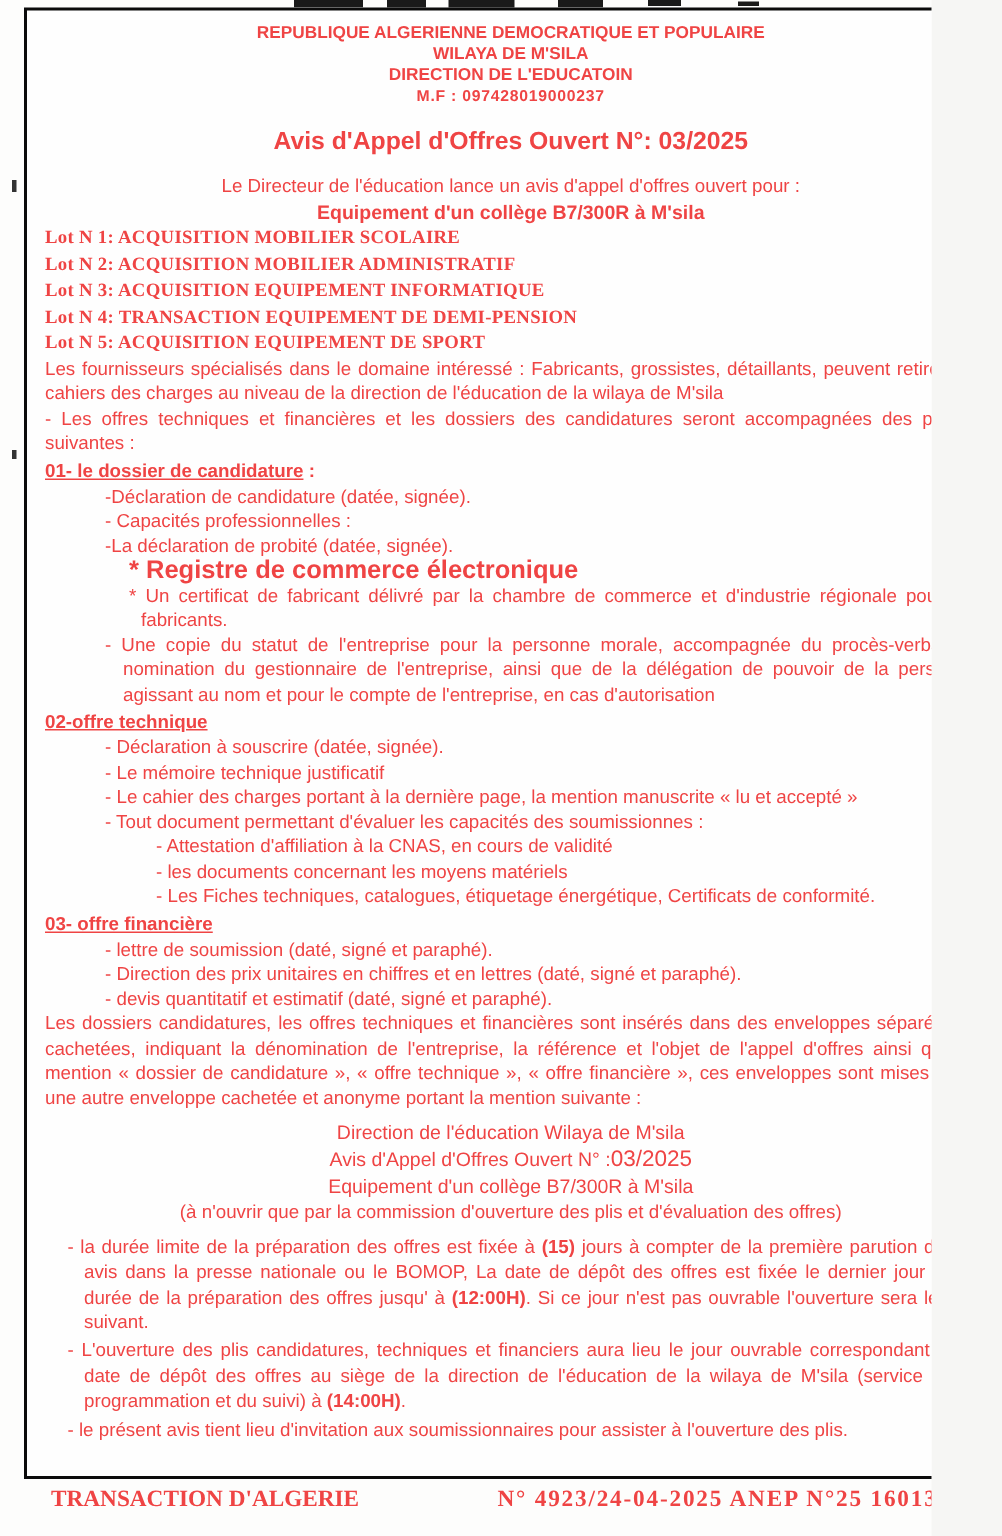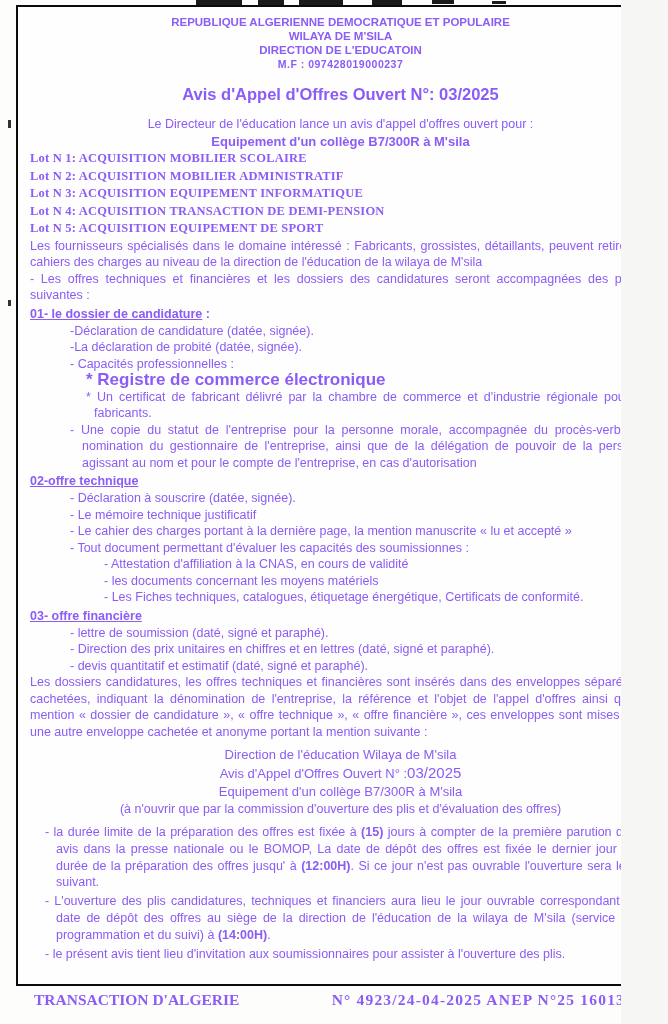--- a/index.html
+++ b/index.html
@@ -1,17 +1,17 @@
 <!DOCTYPE html>
 <html><head>
 <meta charset="utf-8">
 <style>
   html,body{margin:0;padding:0;background:#f6f6f4;}
   .page{position:relative;width:621px;height:1024px;background:#fdfdfc;overflow:hidden;
-        font-family:"Liberation Sans",sans-serif;color:#8b5cf6;}
+        font-family:"Liberation Sans",sans-serif;color:#ef4444;}
   .doc-box{position:absolute;left:16px;top:5px;width:647px;height:981px;
            border:2px solid #0b0b0b;box-sizing:border-box;padding:8px 10px 0 12px;background:#fefefe;}
   p{margin:0;}
   .just{text-align:justify;}
   .hdr-line{font-weight:bold;font-size:11.5px;line-height:14px;text-align:center;}
   .mf{font-weight:bold;font-size:10.5px;line-height:14px;text-align:center;letter-spacing:.5px;}
   .title{font-weight:bold;font-size:16.5px;line-height:20px;text-align:center;margin:13px 0 12px 0;}
   .lead{font-size:12.5px;line-height:17px;text-align:center;}
   .project{font-weight:bold;font-size:13px;line-height:17px;text-align:center;}
   .lot{font-weight:bold;font-size:12.5px;line-height:17.5px;
@@ -67,30 +67,30 @@
     <p class="hdr-line">DIRECTION DE L'EDUCATOIN</p>
     <p class="mf">M.F : 097428019000237</p>
 
     <p class="title">Avis d'Appel d'Offres Ouvert N°: 03/2025</p>
 
     <p class="lead">Le Directeur de l'éducation lance un avis d'appel d'offres ouvert pour :</p>
     <p class="project">Equipement d'un collège B7/300R à M'sila</p>
     <p class="lot">Lot N 1: ACQUISITION MOBILIER SCOLAIRE</p>
     <p class="lot">Lot N 2: ACQUISITION MOBILIER ADMINISTRATIF</p>
     <p class="lot">Lot N 3: ACQUISITION EQUIPEMENT INFORMATIQUE</p>
-    <p class="lot">Lot N 4: ACQUISITION TRANSACTION DE DEMI-PENSION</p>
+    <p class="lot">Lot N 4: TRANSACTION EQUIPEMENT DE DEMI-PENSION</p>
     <p class="lot">Lot N 5: ACQUISITION EQUIPEMENT DE SPORT</p>
 
     <p class="body-txt just">Les fournisseurs spécialisés dans le domaine intéressé : Fabricants, grossistes, détaillants, peuvent retirer les cahiers des charges au niveau de la direction de l'éducation de la wilaya de M'sila</p>
     <p class="body-txt just">- Les offres techniques et financières et les dossiers des candidatures  seront accompagnées des pièces suivantes :</p>
 
     <p class="sec-head"><span class="u">01- le dossier de candidature</span><span> :</span></p>
     <p class="b1">-Déclaration de candidature (datée, signée).</p>
+    <p class="b1">- Capacités professionnelles :</p>
     <p class="b1">-La déclaration de probité (datée, signée).</p>
-    <p class="b1">- Capacités professionnelles :</p>
     <p class="b2">* Registre de commerce électronique</p>
     <p class="b2w">* Un certificat de fabricant délivré par la chambre de commerce et d'industrie régionale pour les fabricants.</p>
     <p class="b1w">- Une copie du statut de l'entreprise pour la personne morale, accompagnée du procès-verbal de nomination du gestionnaire de l'entreprise, ainsi que de la délégation de pouvoir de la personne agissant au nom et pour le compte de l'entreprise, en cas d'autorisation</p>
 
     <p class="sec-head"><span class="u">02-offre technique</span></p>
     <p class="b1">- Déclaration à souscrire (datée, signée).</p>
     <p class="b1">- Le mémoire technique justificatif</p>
     <p class="b1">- Le cahier des charges portant à la dernière page, la mention manuscrite « lu et accepté »</p>
     <p class="b1">- Tout document permettant d'évaluer les capacités des soumissionnes :</p>
     <p class="b3">- Attestation d'affiliation à la CNAS, en cours de validité</p>

